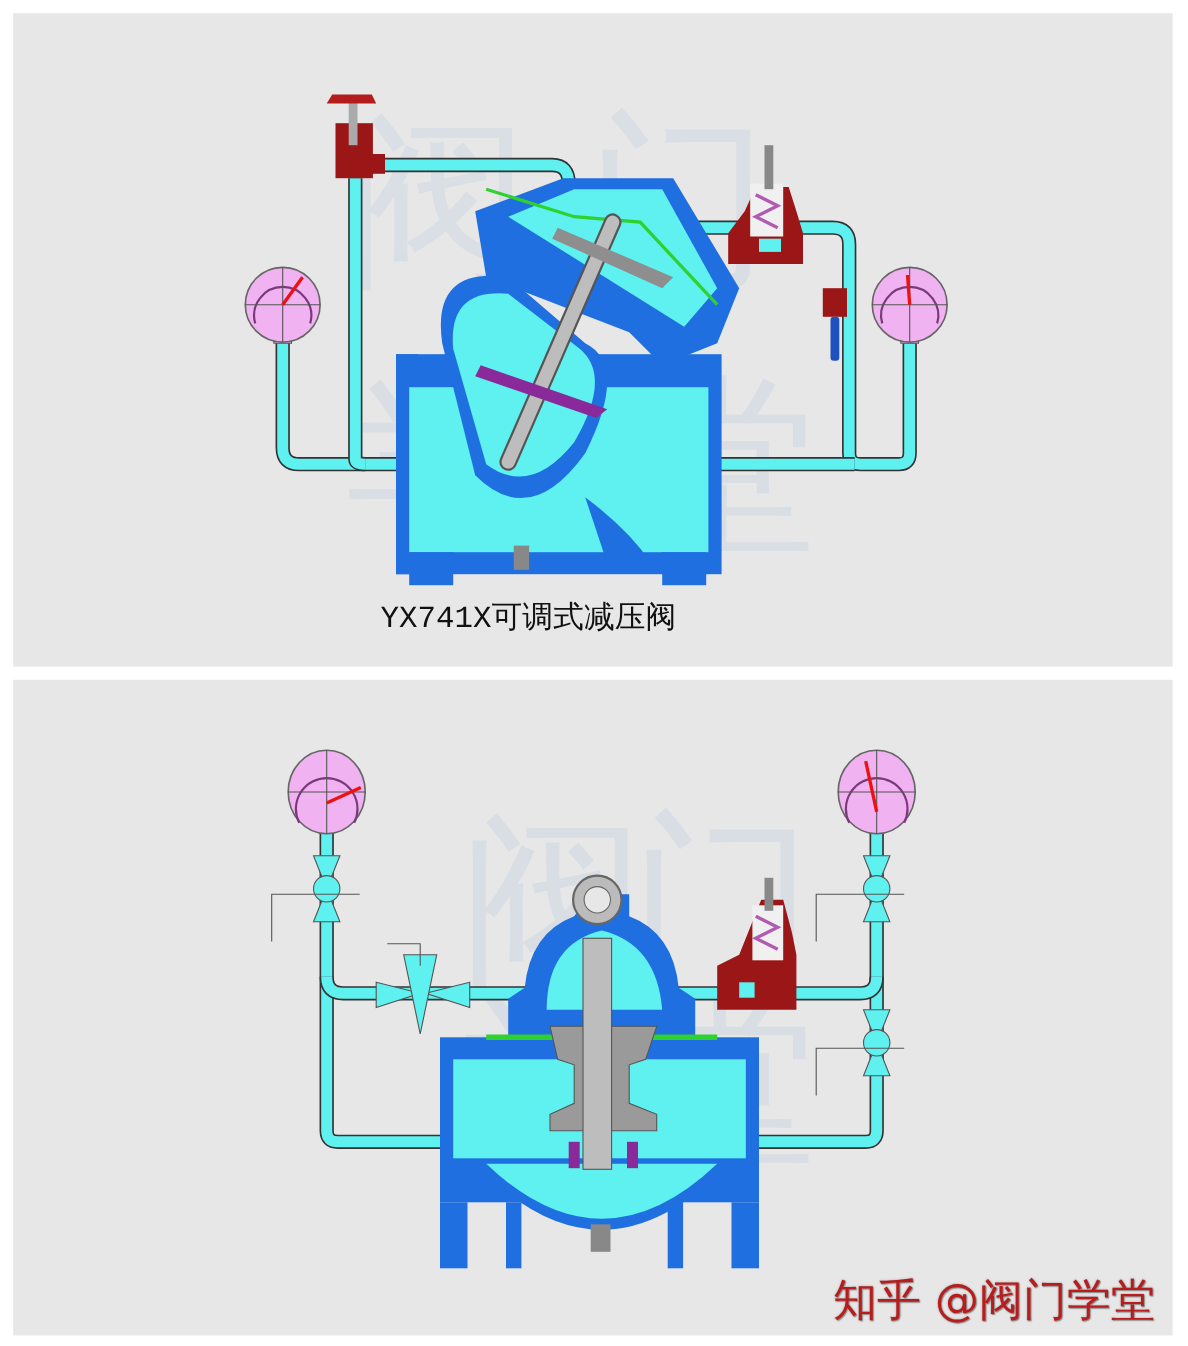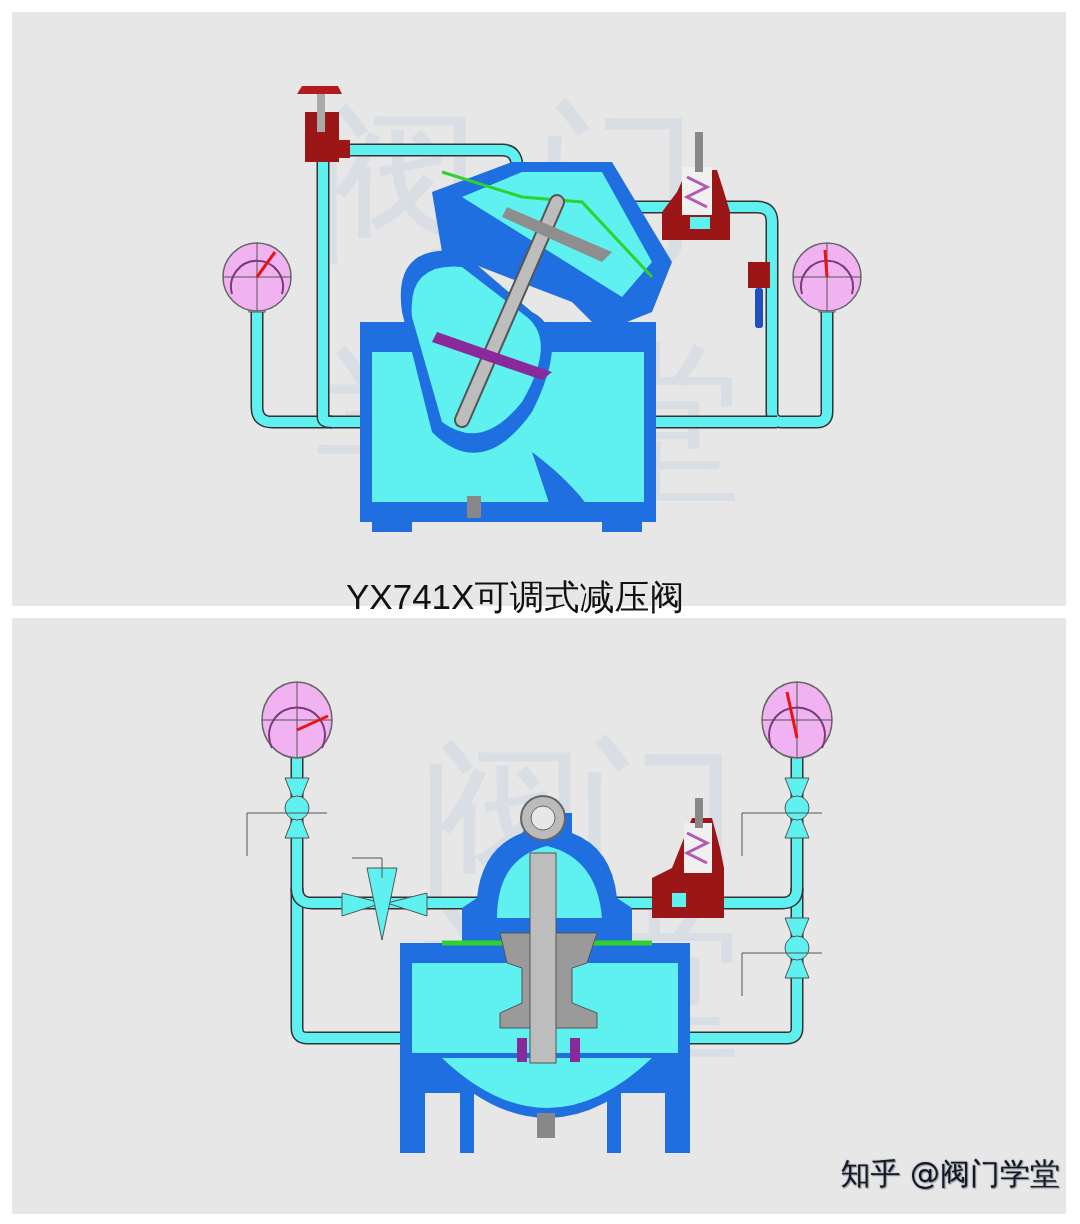--- a/index.html
+++ b/index.html
@@ -1,23 +1,23 @@
 <!DOCTYPE html>
 <html><head>
 <meta charset="utf-8">
 <style>
   html,body{margin:0;padding:0;background:#ffffff;}
   body{width:1080px;height:1224px;position:relative;overflow:hidden;font-family:"DejaVu Serif","Liberation Serif",serif;}
   .panel{position:absolute;left:12px;width:1054px;background:#e7e7e7;}
   #p1{top:12px;height:594px;}
   #p2{top:618px;height:596px;}
-  .caption{position:absolute;font-family:Liberation Sans, sans-serif;font-size:35px;color:#111;letter-spacing:0px;white-space:nowrap;margin-top:32px;}
+  .caption{position:absolute;font-family:Liberation Mono, monospace;font-size:28px;color:#111;letter-spacing:0px;white-space:nowrap;}
   #cap1{left:334px;top:530px;}
   #cap2{left:392px;top:536px;}
-  .watermark{position:absolute;right:6px;top:536px;font-family:"DejaVu Sans","Liberation Sans",sans-serif;font-size:30px;color:#0f172a;text-shadow:0 0 2px #999,1px 1px 1px #888;white-space:nowrap;}
+  .watermark{position:absolute;right:16px;top:536px;font-family:"DejaVu Sans","Liberation Sans",sans-serif;font-size:40px;color:#b91c1c;text-shadow:0 0 2px #999,1px 1px 1px #888;white-space:nowrap;}
   svg{position:absolute;left:0;top:0;}
   .bgwm{font-family:"DejaVu Sans",sans-serif;font-size:170px;fill:#c9d4e3;opacity:0.45;}
 </style>
 </head>
 <body>
 
 <div id="p1" class="panel">
   <svg width="1054" height="594" viewBox="0 0 1054 594">
 
     <text class="bgwm" x="300" y="230">阀</text>

